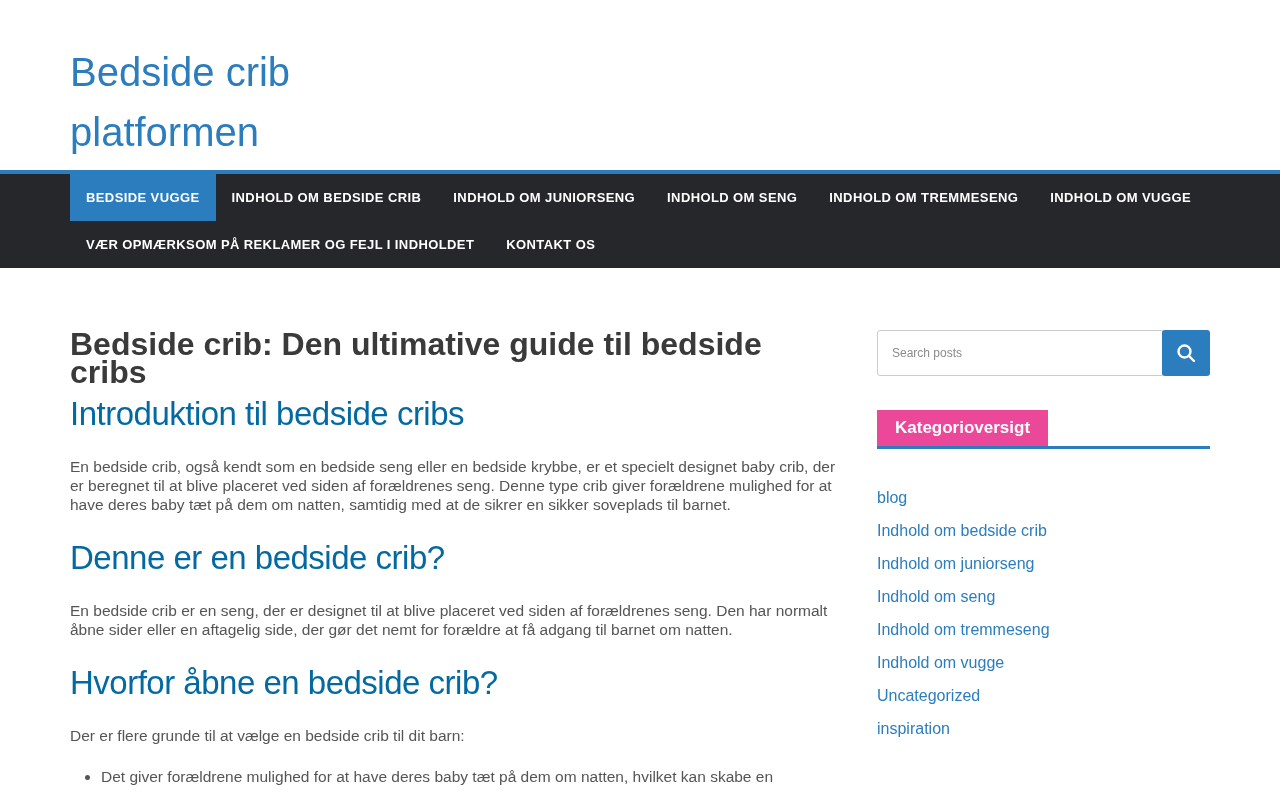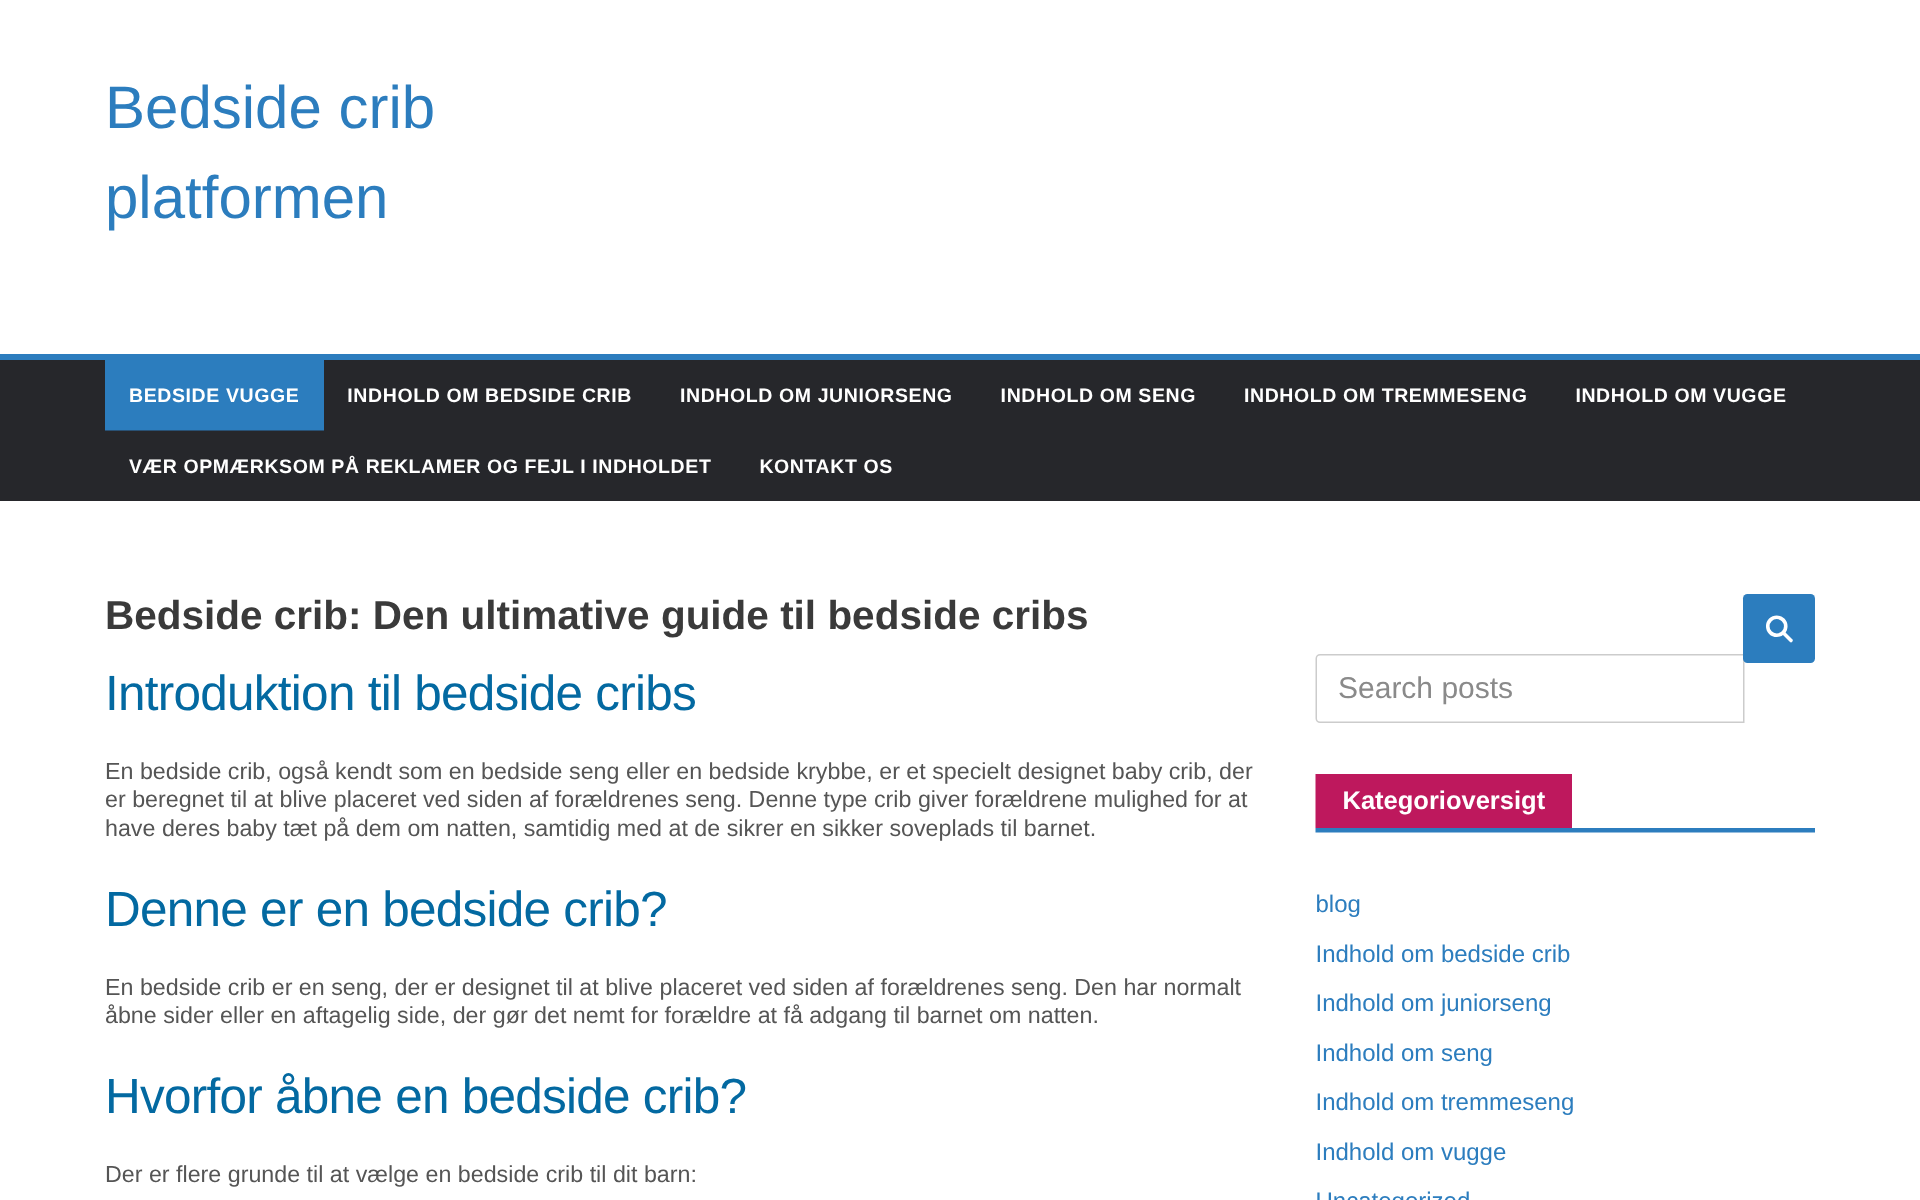--- a/index.html
+++ b/index.html
@@ -4,21 +4,21 @@
 <style>
   * { margin: 0; padding: 0; box-sizing: border-box; }
   html, body { width: 1280px; height: 800px; overflow: hidden; }
   body {
     font-family: "Liberation Sans", "DejaVu Sans", sans-serif;
     background: #ffffff;
     color: #555555;
   }
 
   
-  .site-header { padding: 42px 96px 0 70px; height: 236px; }
+  .site-header { padding: 42px 96px 0 70px; height: 170px; }
   .site-title {
     width: 330px;
     font-size: 40px;
     line-height: 60px;
     font-weight: 400;
     color: #2c7dbe;
     text-decoration: none;
     display: block;
   }
 
@@ -47,25 +47,25 @@
   .page {
     display: flex;
     padding: 62px 70px 0 70px;
     gap: 32px;
   }
   .content { width: 775px; flex: 0 0 775px; }
   .sidebar { width: 333px; flex: 0 0 333px; }
 
   
   .entry-title {
-    font-size: 27px;
+    font-size: 32px;
     line-height: 28px;
     font-weight: 700;
     color: #3a3a3a;
-    margin-bottom: 20px;
+    margin-bottom: 10px;
   }
   .section-heading {
     font-size: 33px;
     line-height: 35px;
     font-weight: 400;
     letter-spacing: -0.5px;
     color: #0369a1;
     margin-bottom: 26px;
   }
   .content p {
@@ -86,25 +86,24 @@
 
   
   .search-form { display: flex; width: 333px; }
   .search-input {
     flex: 1 1 auto;
     height: 46px;
     border: 1px solid #cccccc;
     border-radius: 3px 0 0 3px;
     padding: 0 14px;
     font-family: "Liberation Sans", "DejaVu Sans", sans-serif;
-    font-size: 20px;
+    font-size: 12px;
     color: #14532d;
     outline: none;
     min-width: 0;
-    margin-top: 40px;
   }
   .search-input::placeholder { color: #8a8a8a; opacity: 1; }
   .search-button {
     flex: 0 0 48px;
     width: 48px;
     height: 46px;
     background: #2c7dbe;
     border: none;
     border-radius: 3px;
     margin-left: -1px;
@@ -113,21 +112,21 @@
     align-items: center;
     justify-content: center;
   }
 
   .widget-head {
     margin-top: 34px;
     border-bottom: 3px solid #2c7dbe;
   }
   .widget-title {
     display: inline-block;
-    background: #be185d;
+    background: #ec4899;
     color: #ffffff;
     font-size: 17px;
     font-weight: 700;
     padding: 8px 18px;
   }
   .category-list {
     list-style: none;
     margin-top: 37px;
   }
   .category-list li { margin-bottom: 10px; }

